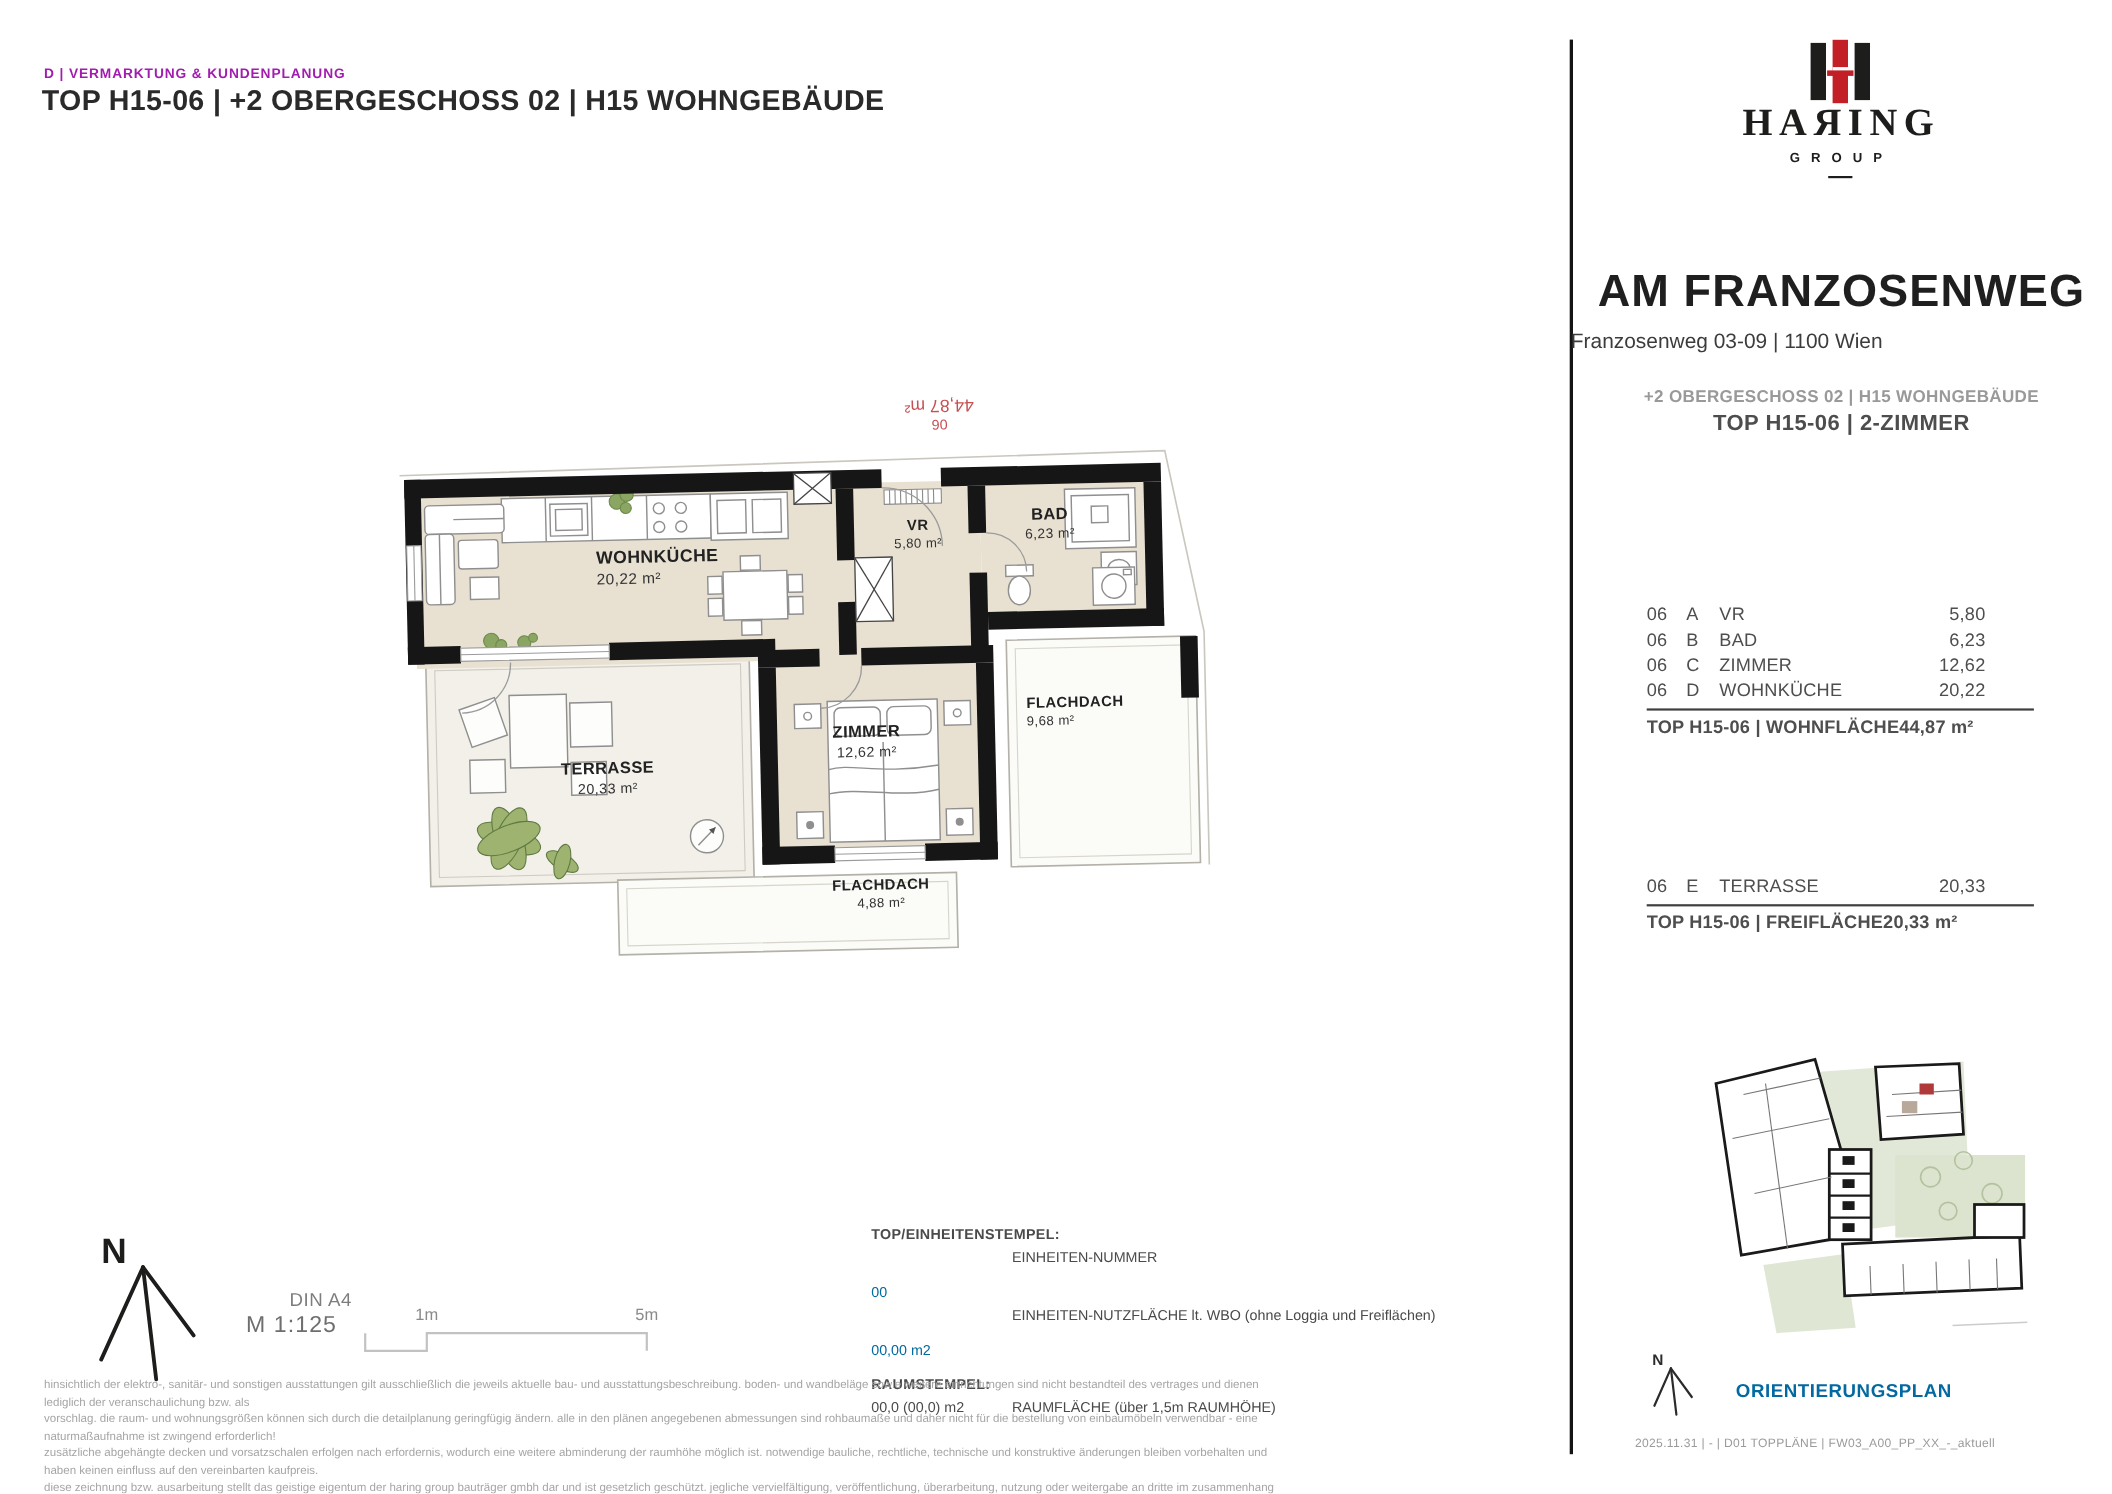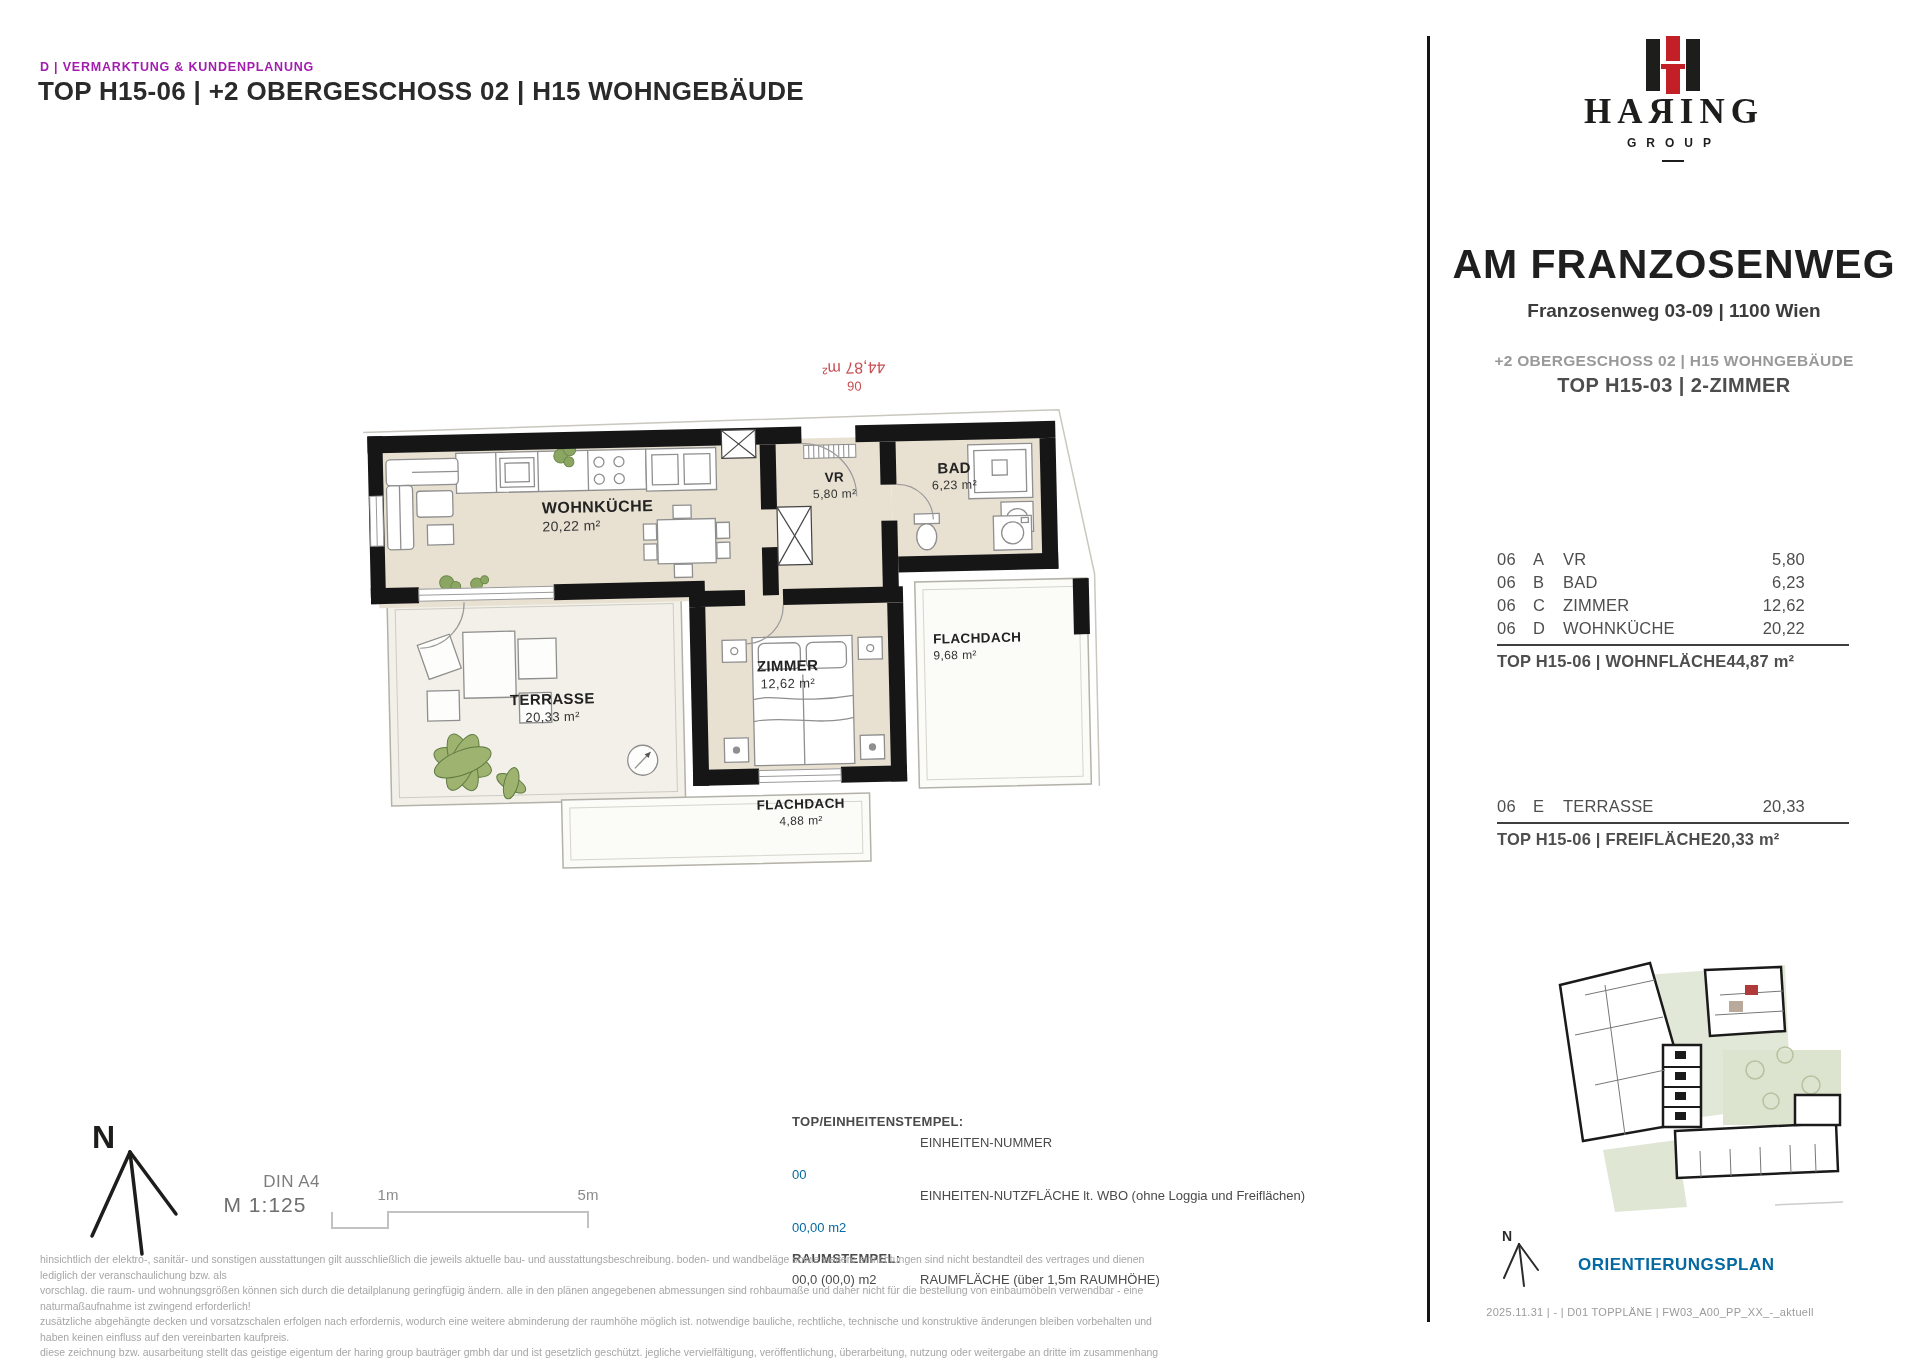--- a/index.html
+++ b/index.html
@@ -16,21 +16,21 @@
 
   
   .brand-name{left:1524px;top:92px;width:300px;text-align:center;
       font-family:"Liberation Serif",serif;font-weight:bold;font-size:35px;letter-spacing:6px;color:#1d1d1b;}
   .brand-sub{left:1524px;top:136px;width:300px;text-align:center;
       font-size:12px;font-weight:bold;letter-spacing:10px;color:#1d1d1b;}
   .brand-dash{left:1662px;top:160px;width:22px;height:2px;background:#1d1d1b;}
 
   
   .pname{left:1428px;top:241px;width:492px;text-align:center;font-size:41px;font-weight:bold;letter-spacing:1px;color:#1f1f1f;}
-  .paddr{left:1428px;top:300px;width:492px;text-align:center;font-size:19px;font-weight:bold;color:#3c3c3c;}
+  .paddr{left:1428px;top:300px;width:492px;text-align:left;font-size:19px;font-weight:normal;color:#3c3c3c;}
   .pfloor{left:1428px;top:352px;width:492px;text-align:center;font-size:15.5px;font-weight:bold;letter-spacing:.3px;color:#999;}
   .punit{left:1428px;top:374px;width:492px;text-align:center;font-size:20px;font-weight:bold;letter-spacing:.4px;color:#4d4d4d;}
 
   
   .tbl{left:1497px;width:352px;font-size:16.5px;color:#4e4e4e;letter-spacing:.2px;}
   .trow{display:grid;grid-template-columns:36px 30px 1fr auto;padding-right:44px;height:23px;align-items:center;}
   .ta{text-align:right;}
   .ttotal{display:flex;justify-content:flex-start;border-top:2px solid #3f3f3f;margin-top:4px;padding-top:6px;font-weight:bold;}
 
   
@@ -79,21 +79,21 @@
     <rect x="21" y="25" width="14" height="4" fill="#ffffff"></rect>
     <rect x="16" y="28" width="24" height="5" fill="#c22026"></rect>
   </svg>
   <div class="abs brand-name">HAЯING</div>
   <div class="abs brand-sub">GROUP</div>
   <div class="abs brand-dash"></div>
 
   <div class="abs pname">AM FRANZOSENWEG</div>
   <div class="abs paddr">Franzosenweg 03-09 | 1100 Wien</div>
   <div class="abs pfloor">+2 OBERGESCHOSS 02 | H15 WOHNGEBÄUDE</div>
-  <div class="abs punit">TOP H15-03 | 2-ZIMMER</div>
+  <div class="abs punit">TOP H15-06 | 2-ZIMMER</div>
 
   <div class="abs tbl" style="top:548px">
     <div class="trow">
       <span>06</span>
       <span>A</span>
       <span>VR</span>
       <span class="ta">5,80</span>
     </div>
     <div class="trow">
       <span>06</span>

